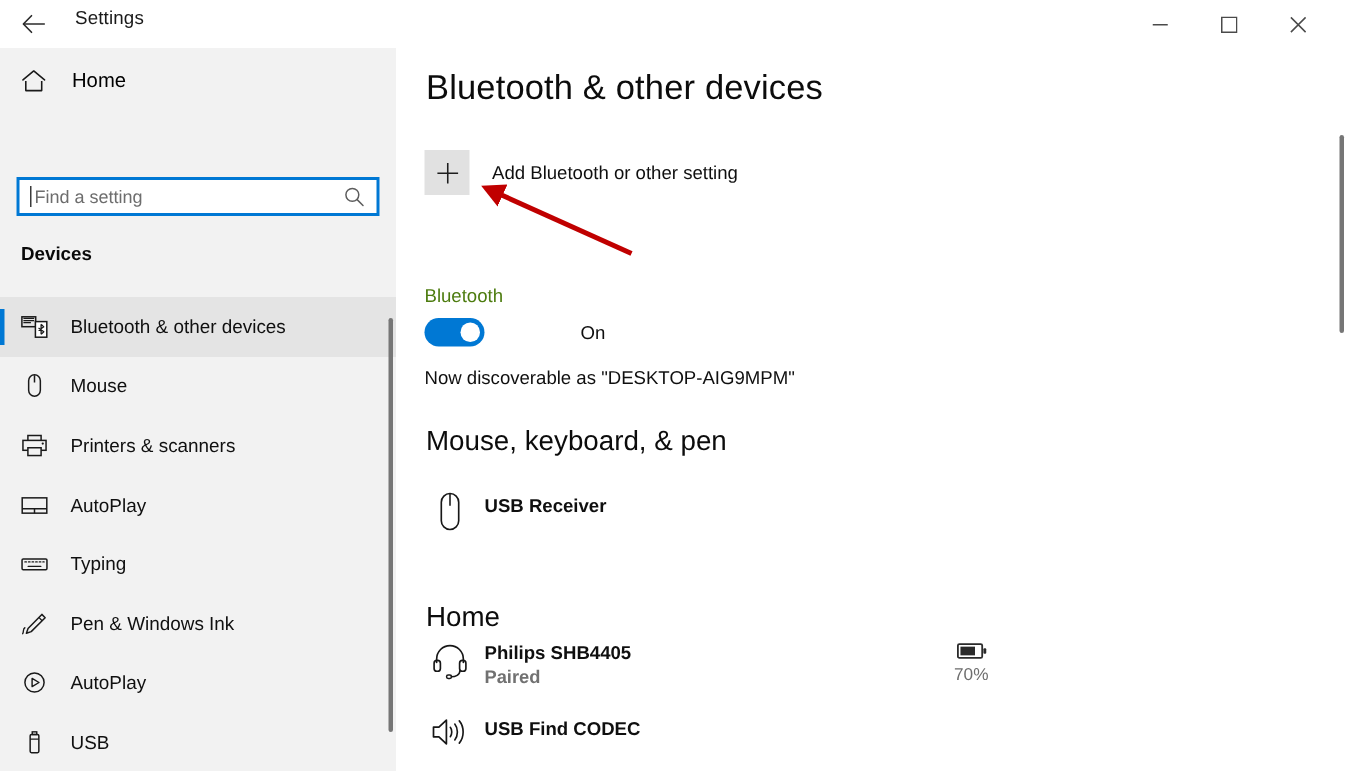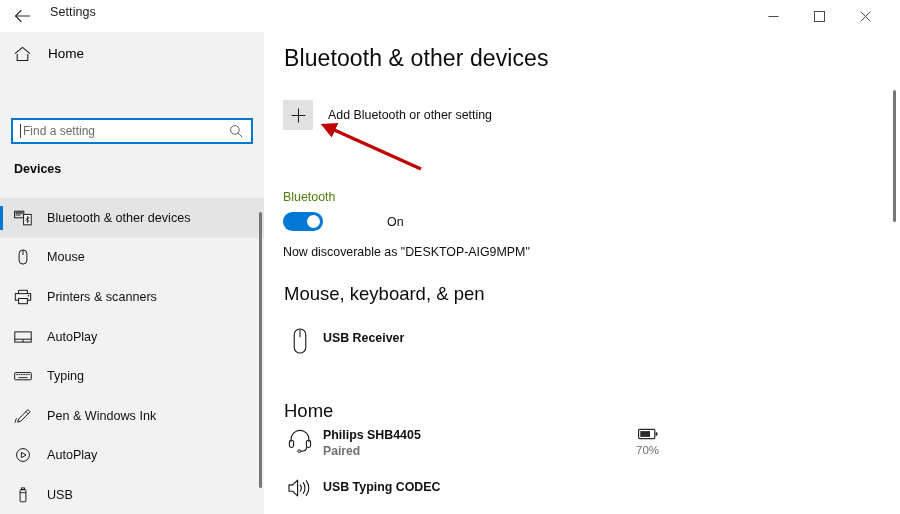--- a/index.html
+++ b/index.html
@@ -387,21 +387,21 @@
     <div class="device dev-codec">
       <span class="dico">
         <svg width="24" height="22" viewBox="0 0 24 22" fill="none">
           <path d="M1 7.8 H4.6 L9.6 3.1 V18.9 L4.6 14.2 H1 Z" stroke="#171717" stroke-width="1.15" fill="none" stroke-linejoin="round"></path>
           <path d="M12.2 7.9 C13.5 9.6 13.5 12.4 12.2 14.1" stroke="#171717" stroke-width="1.1" fill="none" stroke-linecap="round"></path>
           <path d="M15.2 5.7 C17.5 8.6 17.5 13.4 15.2 16.3" stroke="#171717" stroke-width="1.1" fill="none" stroke-linecap="round"></path>
           <path d="M18.2 3.6 C21.6 7.6 21.6 14.4 18.2 18.4" stroke="#171717" stroke-width="1.1" fill="none" stroke-linecap="round"></path>
         </svg>
       </span>
       <span class="dtext">
-        <span class="dname">USB Typing CODEC</span>
+        <span class="dname">USB Find CODEC</span>
       </span>
     </div>
 
     <div class="sb-main"></div>
   </div>
 
   <svg class="annot">
     <defs>
       <marker id="arrowhead" markerWidth="5" markerHeight="5" refX="1.3" refY="2.5" orient="auto" markerUnits="strokeWidth">
         <path d="M0,0.15 L0,4.85 L4.6,2.5 Z" fill="#c00000"></path>

